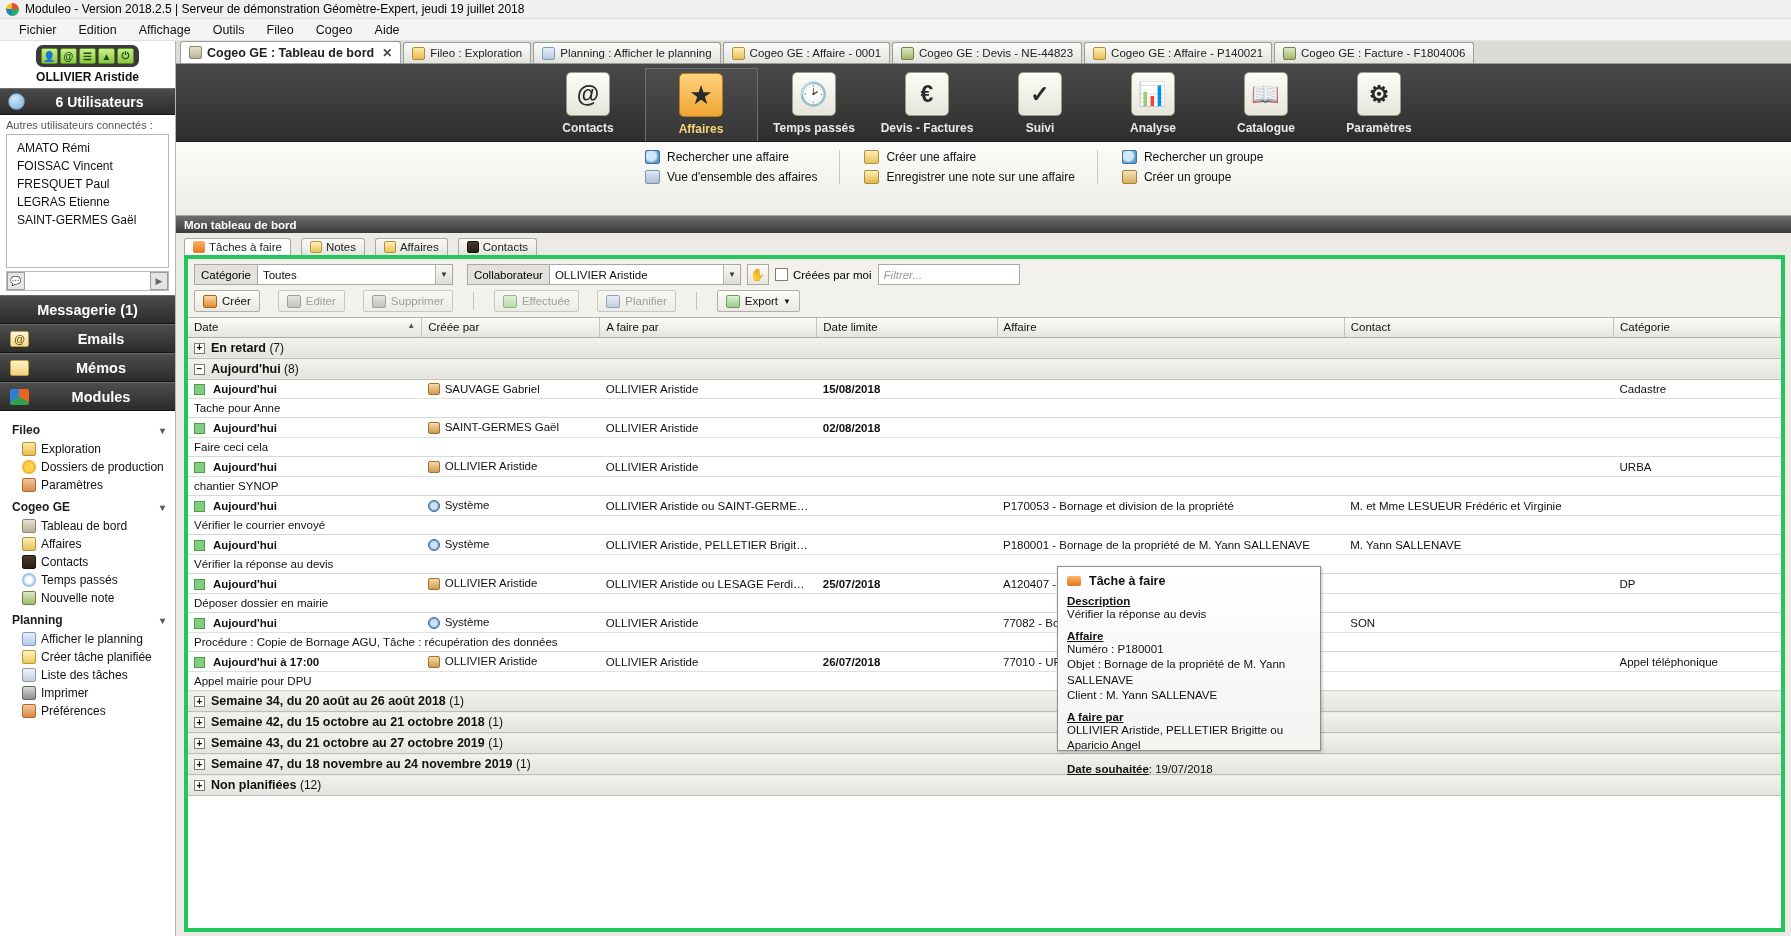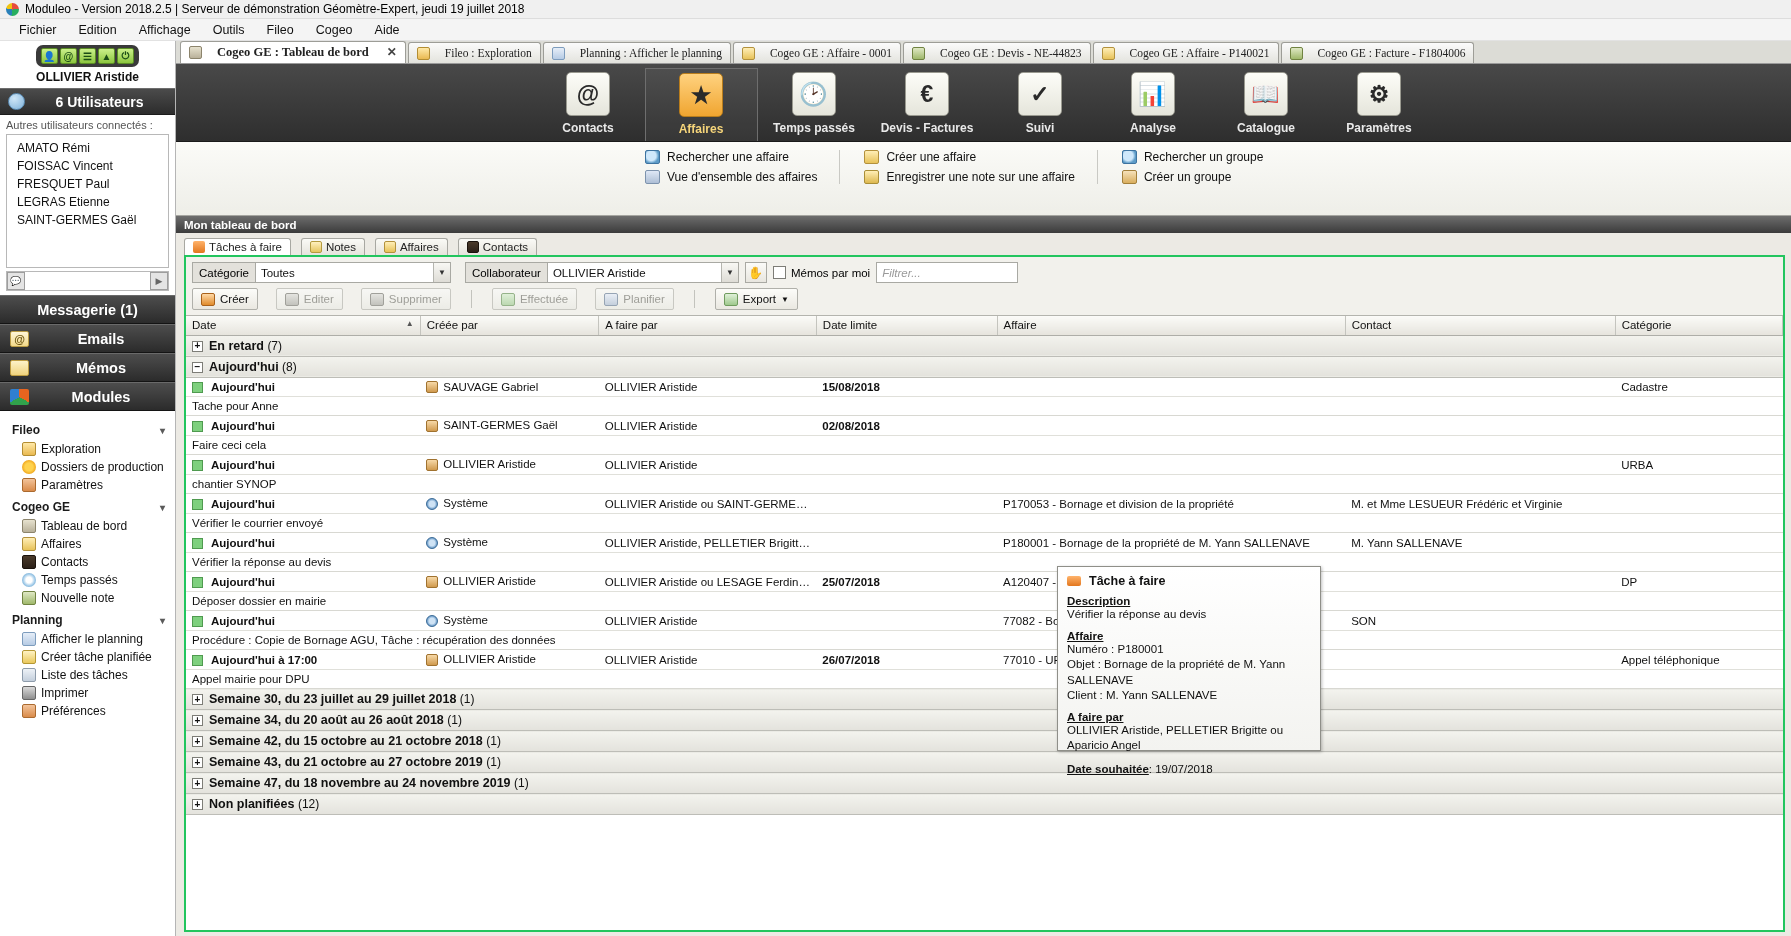--- a/index.html
+++ b/index.html
@@ -142,25 +142,25 @@
   
   .main { flex: 1; display: flex; flex-direction: column; background: #d6d6d0; overflow: hidden; }
 
   
   .tabstrip {
     height: 23px; background: #dcdcd6;
     display: flex; align-items: flex-end; gap: 2px; padding: 0 4px;
     border-bottom: 1px solid #9a9a9a;
   }
   .tab {
-    height: 21px; display: flex; align-items: center; gap: 15px;
+    height: 21px; display: flex; align-items: center; gap: 5px;
     padding: 0 8px; font-size: 11.5px;
     background: linear-gradient(#fbfbfb,#e3e3dd);
     border: 1px solid #9d9d97; border-bottom: none;
-    border-radius: 3px 3px 0 0; color: #222; white-space: nowrap; font-family: Liberation Serif, serif;
+    border-radius: 3px 3px 0 0; color: #222; white-space: nowrap;
   }
   .tab.active {
     font-weight: bold; font-size: 12.5px; background: #fff; height: 22px;
   }
   .tab .tab-ic { width: 13px; height: 13px; border-radius: 2px; flex: none; }
   .tab .close { font-size: 12px; color: #444; margin-left: 3px; }
 
   
   .ribbon {
     background: linear-gradient(#494949, #2e2e2e);
@@ -221,21 +221,21 @@
   }
   .itab.active { background: #fff; font-weight: normal; }
   .itab .ti { width: 12px; height: 12px; border-radius: 2px; flex: none; }
   .ti-arrow { background: linear-gradient(#ffb36b,#e2761d); }
   .ti-note { background: linear-gradient(#fff0bd,#e5c55f); border:1px solid #b59b3e; }
   .ti-aff { background: linear-gradient(#ffeeb6,#e7c259); border:1px solid #b3913c; }
   .ti-cont { background: linear-gradient(#4a3a2a,#2b2018); border:1px solid #1a120c; }
 
   .panel-box {
     margin: 0 6px 4px 8px; background: #f2f1ec;
-    border: 2px solid #22c55e; flex: 1;
+    border: 4px solid #22c55e; flex: 1;
     display: flex; flex-direction: column; overflow: hidden;
   }
 
   .filterbar {
     display: flex; align-items: center; gap: 6px;
     padding: 5px 6px; background: #f2f1ec;
   }
   .fld-label {
     background: #e3e1db; border: 1px solid #a9a9a3; border-right: none;
     padding: 2px 6px; font-size: 11.5px; height: 21px;
@@ -630,21 +630,21 @@
             <div style="display:flex; margin-left:8px;">
               <div class="fld-label">Collaborateur</div>
               <div class="fld-combo combo-col">
                 <span class="val">OLLIVIER Aristide</span>
                 <span class="arrow">▼</span>
               </div>
             </div>
             <div class="hand-btn">✋</div>
             <div class="chk-wrap">
               <span class="chkbox"></span>
-              <span>Mémos par moi</span>
+              <span>Créées par moi</span>
             </div>
             <div class="filter-input">Filtrer...</div>
           </div>
 
           <div class="btnbar">
             <div class="tbtn">
               <span class="bi bi-creer"></span>
               <span>Créer</span>
             </div>
             <div class="tbtn dis">
@@ -807,26 +807,20 @@
                   <td>77010 - URBANISME</td>
                   <td></td>
                   <td>Appel téléphonique</td>
                 </tr>
                 <tr class="sub">
                   <td colspan="7" class="subtext">Appel mairie pour DPU</td>
                 </tr>
 
                 <tr class="group">
                   <td colspan="7">
-                    <span class="exp">+</span><span>Semaine 30, du 23 juillet au 29 juillet 2018</span>
-                    <span class="cnt">(1)</span>
-                  </td>
-                </tr>
-                <tr class="group">
-                  <td colspan="7">
                     <span class="exp">+</span><span>Semaine 34, du 20 août au 26 août 2018</span>
                     <span class="cnt">(1)</span>
                   </td>
                 </tr>
                 <tr class="group">
                   <td colspan="7">
                     <span class="exp">+</span><span>Semaine 42, du 15 octobre au 21 octobre 2018</span>
                     <span class="cnt">(1)</span>
                   </td>
                 </tr>

